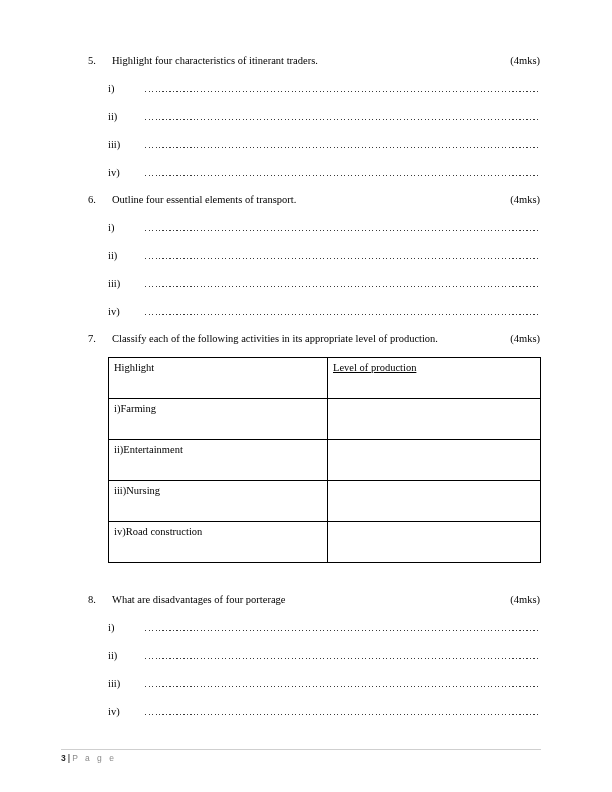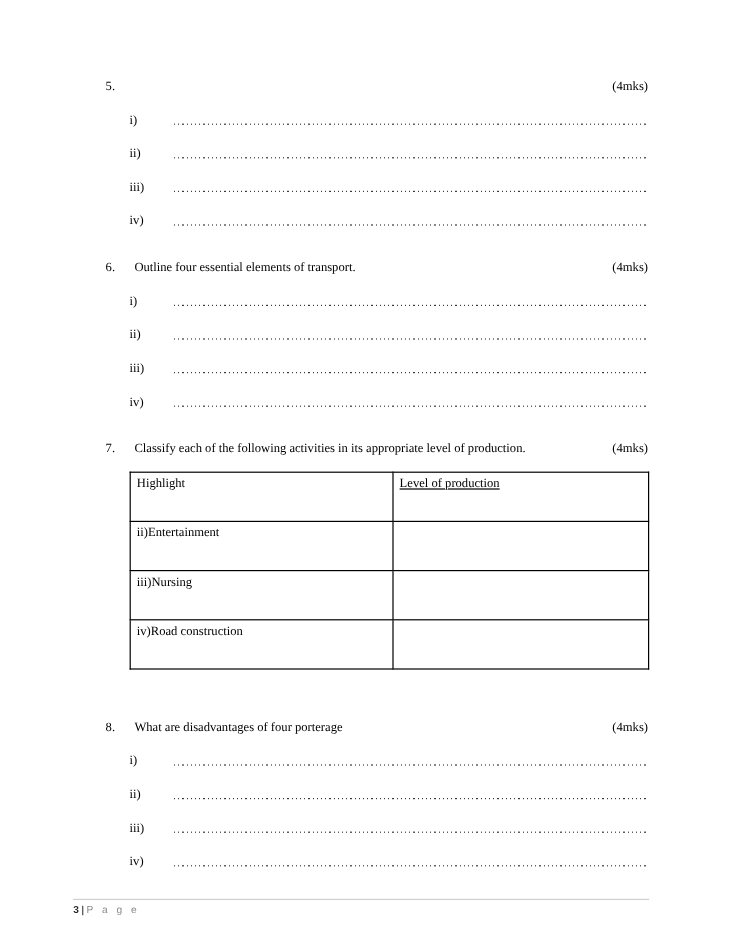--- a/index.html
+++ b/index.html
@@ -27,21 +27,20 @@
     align-items: baseline;
   }
   .q-num {
     flex: 0 0 24px;
     width: 24px;
   }
   .q-marks {
     margin-left: auto;
     padding-left: 8px;
     white-space: nowrap;
-    margin-top: 12px;
   }
 
   
   .answer-line {
     display: flex;
     align-items: flex-end;
     height: 28px;
     margin-left: 20px;
   }
   .rn {
@@ -110,20 +109,21 @@
   }
 </style>
 </head>
 <body>
 
 <div class="page">
 
   <section class="section-q5">
     <div class="q-head">
       <span class="q-num">5.</span>
+      <span class="q-text">Highlight four characteristics of itinerant traders.</span>
       <span class="q-marks">(4mks)</span>
     </div>
     <div class="q-items">
       <div class="answer-line">
         <span class="rn">i)</span>
         <div class="dots"></div>
       </div>
       <div class="answer-line">
         <span class="rn">ii)</span>
         <div class="dots"></div>
@@ -169,20 +169,24 @@
     <div class="q-head">
       <span class="q-num">7.</span>
       <span class="q-text">Classify each of the following activities in its appropriate level of production.</span>
       <span class="q-marks">(4mks)</span>
     </div>
     <table class="class-table">
       <tbody>
         <tr>
           <td class="col-activity">Highlight</td>
           <td class="col-level">Level of production</td>
+        </tr>
+        <tr>
+          <td class="col-activity">i)Farming</td>
+          <td class="col-level"></td>
         </tr>
         <tr>
           <td class="col-activity">ii)Entertainment</td>
           <td class="col-level"></td>
         </tr>
         <tr>
           <td class="col-activity">iii)Nursing</td>
           <td class="col-level"></td>
         </tr>
         <tr>

